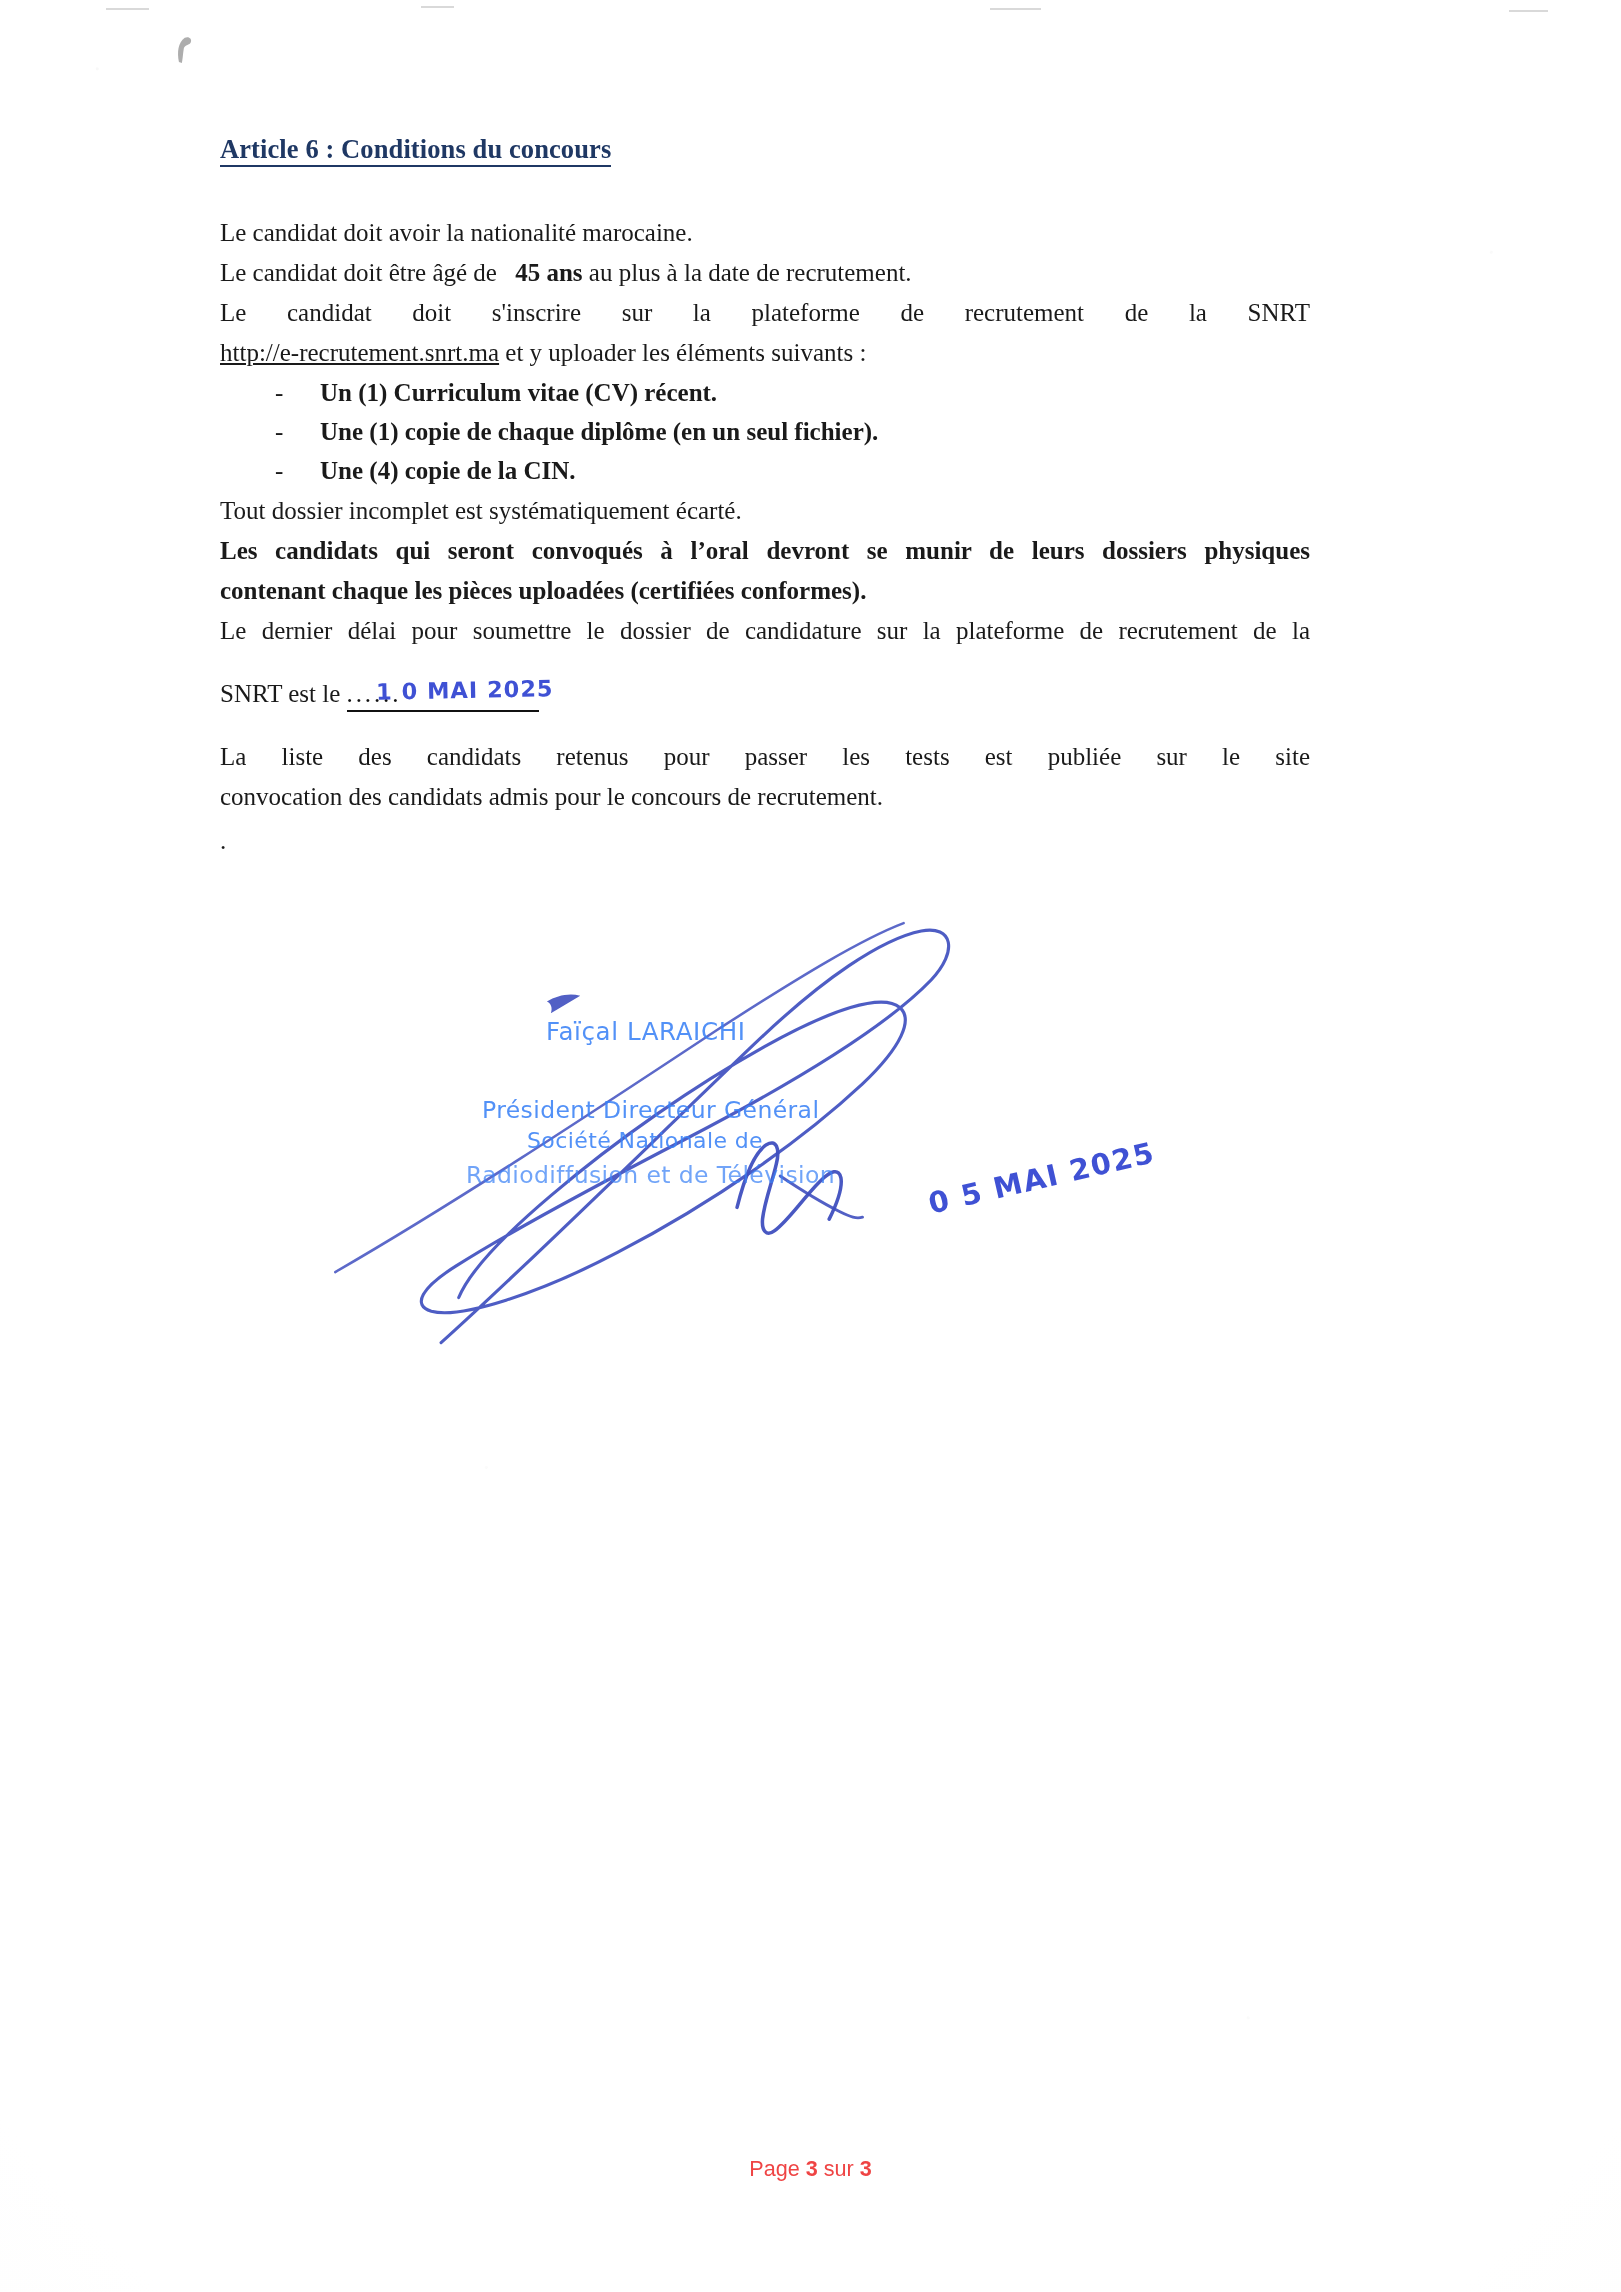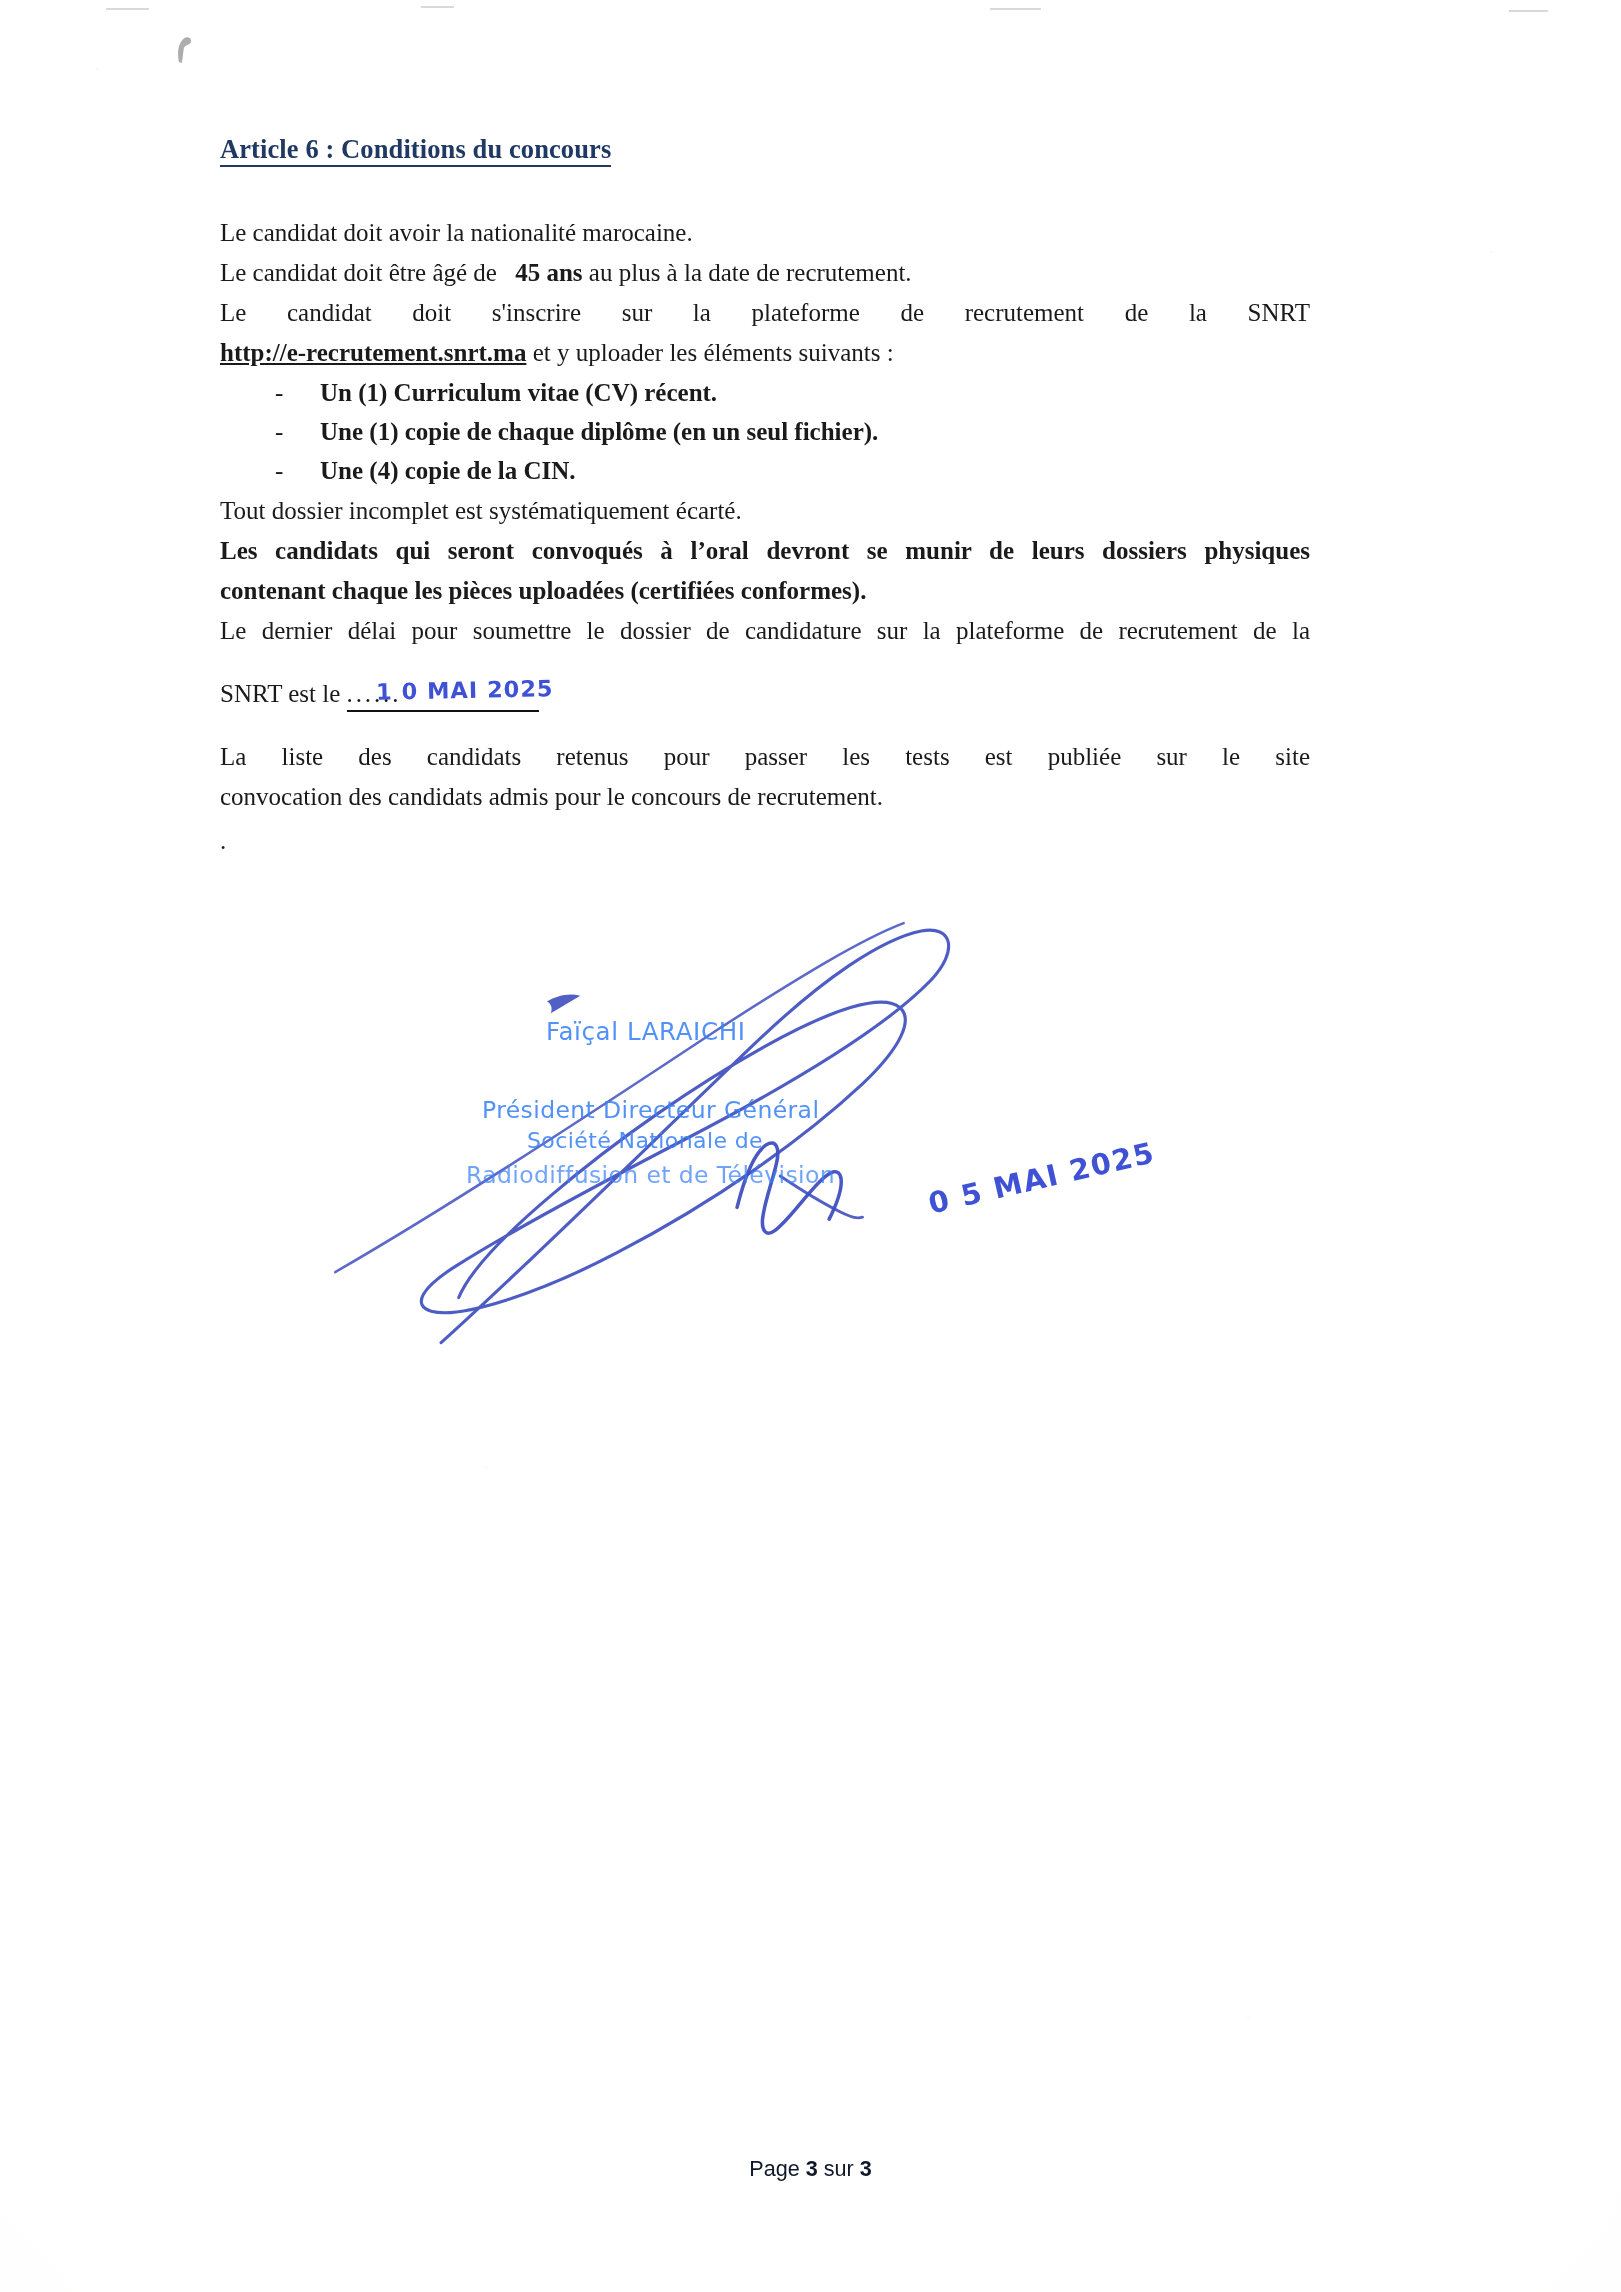--- a/index.html
+++ b/index.html
@@ -71,21 +71,20 @@
     text-align-last: justify;
   }
   p.justify-normal {
     text-align: justify;
     text-align-last: left;
   }
   .b { font-weight: bold; margin-left: 12px; }
   .u-link {
     text-decoration: underline;
     text-underline-offset: 2px;
-    font-weight: bold;
   }
 
   ul.doc-list {
     list-style: none;
     margin: 0 0 2px 0;
     padding: 0 0 0 55px;
   }
   ul.doc-list li {
     font-size: 25px;
     line-height: 1.52;
@@ -207,21 +206,21 @@
 
   
   #page-footer {
     position: absolute;
     left: 0;
     right: 0;
     top: 2156px;
     text-align: center;
     font-family: "Liberation Sans", sans-serif;
     font-size: 21.6px;
-    color: #0f172a;
+    color: #ef4444;
   }
   #page-footer .num { font-weight: bold; }
 </style>
 </head>
 <body>
 
 <div id="scan-page"></div>
 <div id="scan-noise"></div>
 
 <div class="edge-mark" style="left:106px; top:7.8px; width:43px; height:2px;"></div>

